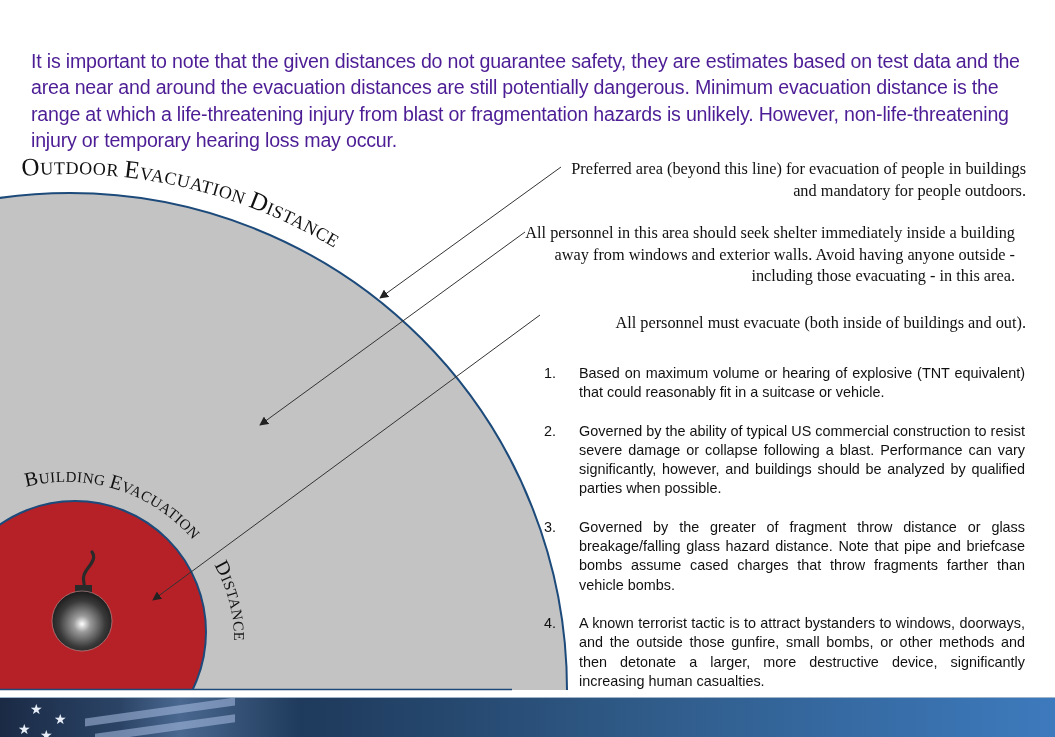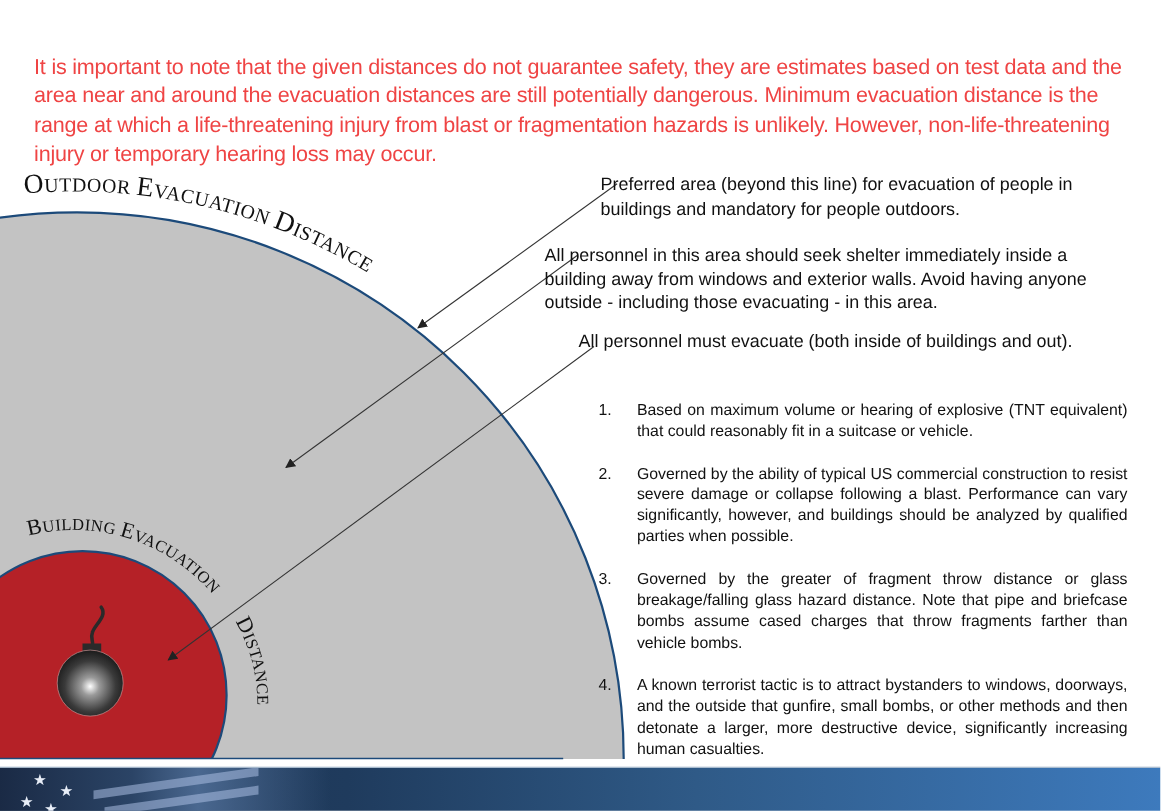--- a/index.html
+++ b/index.html
@@ -3,32 +3,32 @@
 <meta charset="utf-8">
 <style>
   html, body { margin: 0; padding: 0; }
   body {
     width: 1055px; height: 737px; position: relative; overflow: hidden;
     background: #ffffff; color: #1a1a1a;
     font-family: "Liberation Sans", "DejaVu Sans", sans-serif;
   }
   .intro {
     position: absolute; left: 31px; top: 28px; width: 1000px;
-    font-size: 19.6px; line-height: 26.5px; color: #ef4444;
+    font-size: 19.6px; line-height: 26.5px; color: #4c1d95;
     letter-spacing: -0.2px;
     font-family: "Liberation Sans", sans-serif;
   }
   .diagram { position: absolute; left: 0; top: 0; width: 1055px; height: 737px; }
   .callout {
-    position: absolute; font-size: 16.3px; line-height: 21.6px;
-    color: #111; font-family: Liberation Sans, sans-serif;
+    position: absolute; text-align: right; font-size: 16.3px; line-height: 21.6px;
+    color: #111; font-family: Liberation Serif, serif;
   }
   .c1 { right: 29px; top: 158px; width: 480px; }
   .c2 { right: 40px; top: 222px; width: 520px; }
-  .c3 { right: 29px; top: 300px; width: 500px; }
+  .c3 { right: 29px; top: 312px; width: 500px; }
   .notes {
     position: absolute; left: 544px; top: 364px; width: 481px;
     font-size: 14.4px; line-height: 19.3px; color: #111;
     font-family: "Liberation Sans", sans-serif;
     list-style: none; margin: 0; padding: 0;
   }
   .notes li { display: flex; margin-bottom: 19px; }
   .notes .num { width: 35px; flex: 0 0 35px; }
   .notes .txt { flex: 1; text-align: justify; }
   .banner {
@@ -113,21 +113,21 @@
   <li>
     <span class="num">2.</span>
     <span class="txt">Governed by the ability of typical US commercial construction to resist severe damage or collapse following a blast.  Performance can vary significantly, however, and buildings should be analyzed by qualified parties when possible.</span>
   </li>
   <li>
     <span class="num">3.</span>
     <span class="txt">Governed by the greater of fragment throw distance or glass breakage/falling glass hazard distance.  Note that pipe and briefcase bombs assume cased charges that throw fragments farther than vehicle bombs.</span>
   </li>
   <li>
     <span class="num">4.</span>
-    <span class="txt">A known terrorist tactic is to attract bystanders to windows, doorways, and the outside that gunfire, small bombs, or other methods and then detonate a larger, more destructive device, significantly increasing human casualties.</span>
+    <span class="txt">A known terrorist tactic is to attract bystanders to windows, doorways, and the outside those gunfire, small bombs, or other methods and then detonate a larger, more destructive device, significantly increasing human casualties.</span>
   </li>
 </ol>
 
 <div class="banner">
   <div class="flag-area"></div>
   <div class="stripe" style="left:85px;top:10px;width:150px;"></div>
   <div class="stripe" style="left:95px;top:26px;width:140px;"></div>
   <span class="star" style="left:30px;top:4px;">★</span>
   <span class="star" style="left:54px;top:14px;">★</span>
   <span class="star" style="left:18px;top:24px;">★</span>

